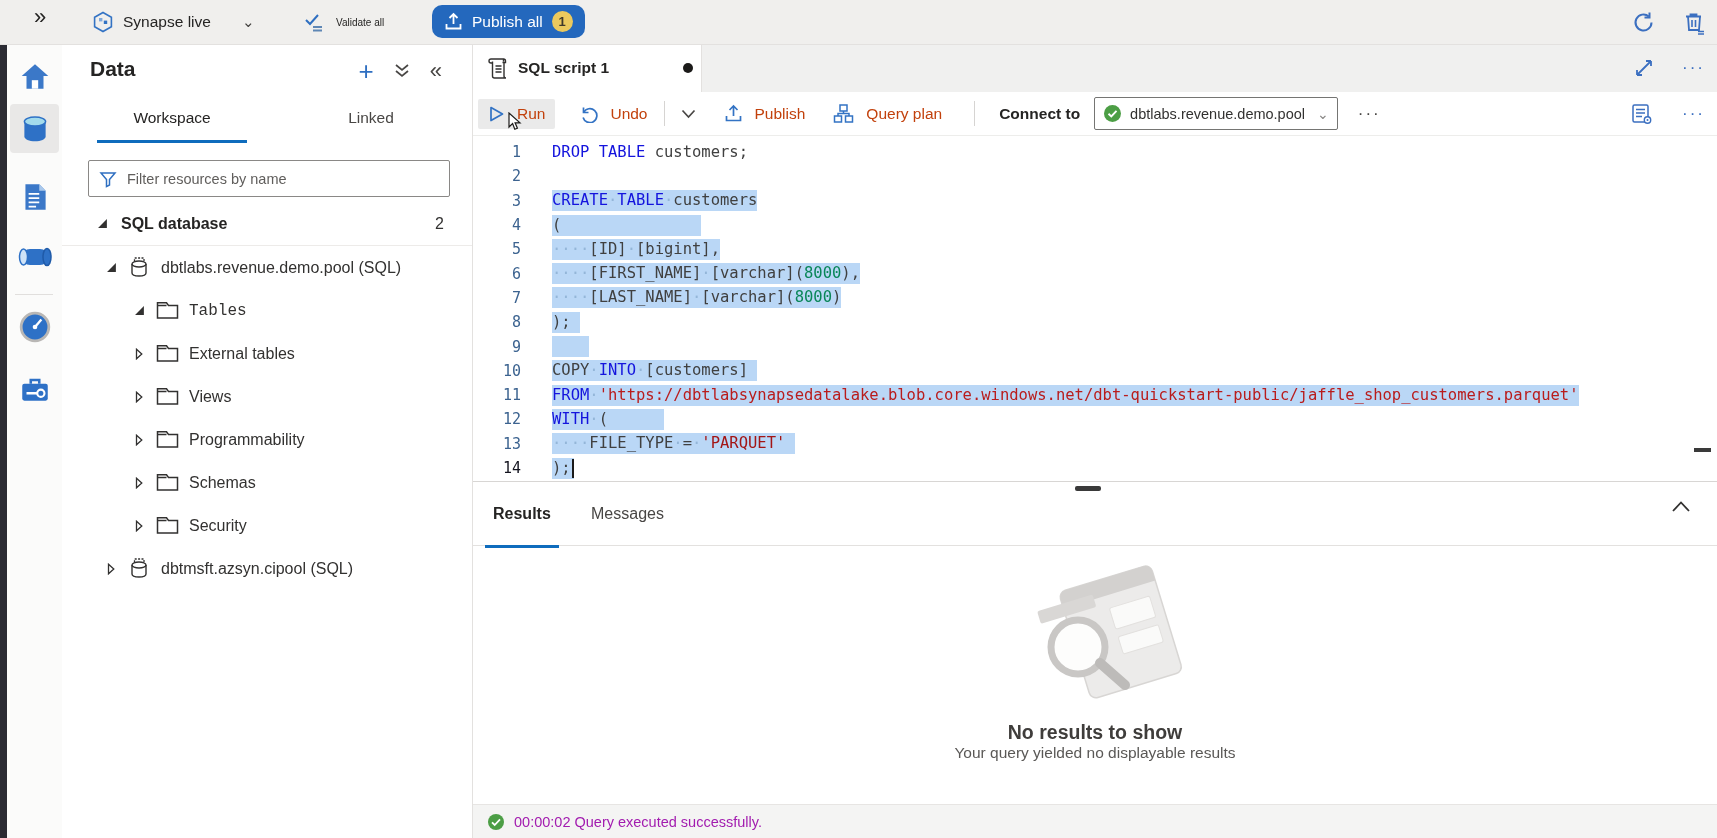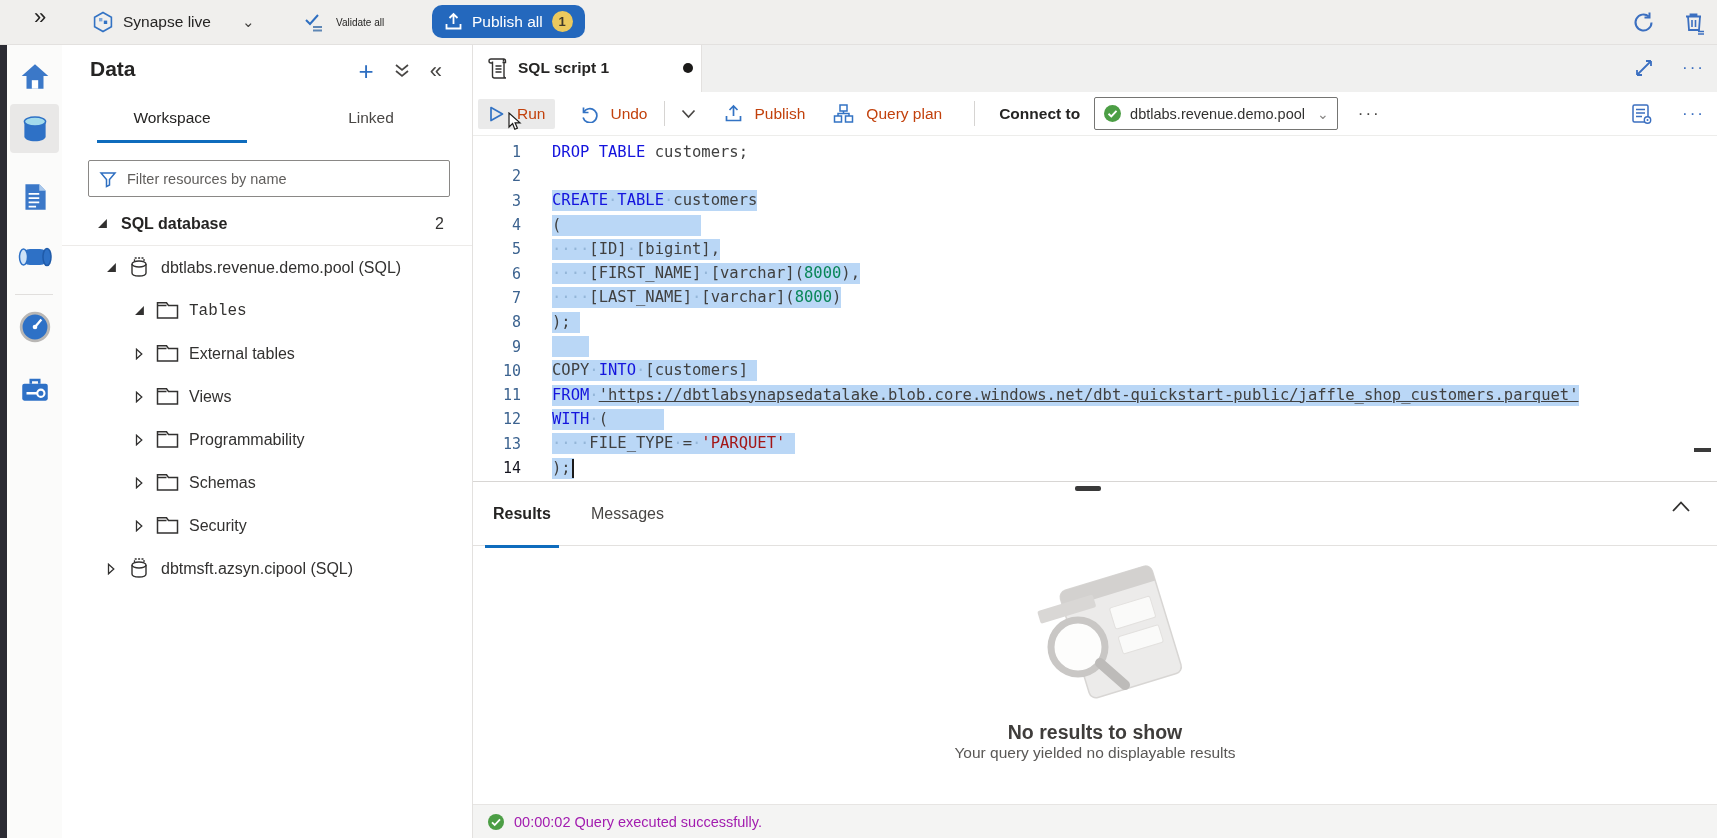--- a/index.html
+++ b/index.html
@@ -71,21 +71,21 @@
   .code-line{height:24.3px;display:flex;align-items:center;font-family:"DejaVu Sans Mono",monospace;font-size:15.5px;white-space:pre}
   .ln{flex:0 0 48px;text-align:right;color:#3c6390;font-size:15px}
   .ln.activeln{color:#14141f}
   .ct{margin-left:31px;display:inline-block;line-height:21px}
   .ct.sel{background:#bad7f6}
   .ct span{white-space:pre}
   .kw{color:#1414dd}
   .pl{color:#404040}
   .num{color:#098658}
   .str{color:#a31515}
-  .lstr{color:#404040;text-decoration:underline}
+  .lstr{color:#b91c1c;}
   .ws{color:#94b6d8}
   .sp{color:transparent}
   .caret{display:inline-block;width:2px;height:19px;background:#1b1a19;vertical-align:middle;margin-left:1px}
   .ovr-line{position:absolute;top:136px;bottom:358px;right:24px;width:1px;background:#ececeb}
   .ruler-mark{position:absolute;left:1694px;top:448px;width:17px;height:4px;background:#3a3a3a;z-index:4}
   .code-divider{position:absolute;left:473px;top:481px;right:0;height:1px;background:#d8d6d4;z-index:4}
   .splitter-handle{position:absolute;left:1075px;top:486px;width:26px;height:5px;background:#3a3a3a;border-radius:2px;z-index:5;cursor:row-resize}
 
   
   .results-tabs{position:absolute;left:473px;top:482px;right:0;height:63px;background:#fff;z-index:3;border-bottom:1px solid #e3e1df}

